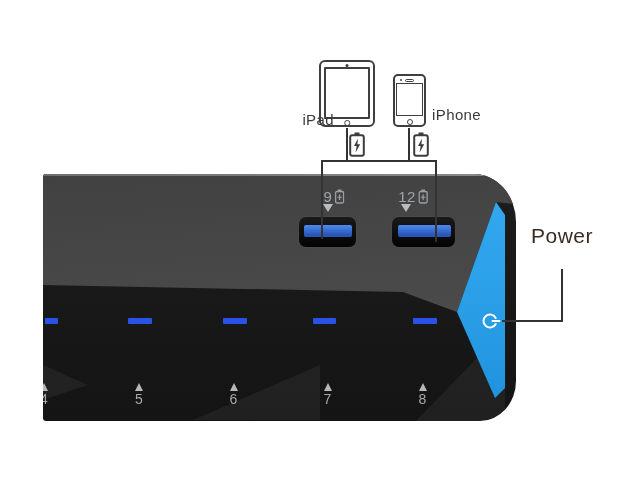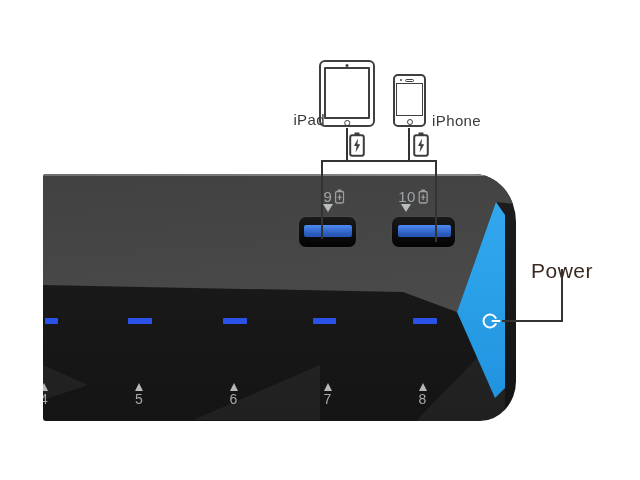--- a/index.html
+++ b/index.html
@@ -76,21 +76,21 @@
     border-radius:5px;z-index:6;background:#fff;}
   .iphone .cam{position:absolute;top:3px;left:5px;width:2px;height:2px;border-radius:50%;background:var(--icon-stroke);}
   .iphone .speaker{position:absolute;top:2.5px;left:10px;width:9px;height:3px;border:1px solid var(--icon-stroke);border-radius:2px;}
   .iphone .screen{position:absolute;left:1px;right:1px;top:7px;bottom:9px;border:1.5px solid var(--icon-stroke);}
   .iphone .home{position:absolute;bottom:0.5px;left:50%;transform:translateX(-50%);width:6px;height:6px;
     border:1.5px solid var(--icon-stroke);border-radius:50%;}
 
   .charge-battery{position:absolute;z-index:6;}
 
   .power-switch-label{position:absolute;left:531px;top:224px;z-index:6;
-    font-size:21px;line-height:24px;letter-spacing:0.5px;color:var(--power-label-text);margin-top:35px;}
+    font-size:21px;line-height:24px;letter-spacing:0.5px;color:var(--power-label-text);}
 </style>
 </head>
 <body>
 
 <div class="stage">
 
   <div class="hub">
     <div class="hub-top-surface"></div>
     <div class="facet f1"></div>
     <div class="facet f2"></div>
@@ -110,21 +110,21 @@
         <rect x="1" y="2.5" width="8" height="11.5" rx="1.5" fill="none" stroke="#9ba0a2" stroke-width="1.3"></rect>
         <path d="M5 5.5 V11 M2.8 8.25 H7.2" stroke="#9ba0a2" stroke-width="1.2"></path>
       </svg>
     </div>
     <div class="down-arrow" style="left:285px;"></div>
     <div class="usb-port" style="left:255px;width:59px;">
       <div class="usb-tongue" style="left:5px;top:8px;width:48px;height:12px;"></div>
     </div>
 
     <div class="port-label" style="left:370px;">
-      <span class="port-number">10</span>
+      <span class="port-number">12</span>
       <svg width="10" height="15" viewBox="0 0 10 15">
         <rect x="3.2" y="0.5" width="3.6" height="2" fill="#9ba0a2"></rect>
         <rect x="1" y="2.5" width="8" height="11.5" rx="1.5" fill="none" stroke="#9ba0a2" stroke-width="1.3"></rect>
         <path d="M5 5.5 V11 M2.8 8.25 H7.2" stroke="#9ba0a2" stroke-width="1.2"></path>
       </svg>
     </div>
     <div class="down-arrow" style="left:363px;"></div>
     <div class="usb-port" style="left:348px;width:65px;">
       <div class="usb-tongue" style="left:6px;top:8px;width:53px;height:12px;"></div>
     </div>
@@ -160,29 +160,29 @@
   <div class="conn" style="left:408px;top:128px;width:2px;height:33px;"></div>
   <div class="conn" style="left:320.5px;top:159.5px;width:116.5px;height:2px;"></div>
   <div class="conn" style="left:320.5px;top:159.5px;width:2px;height:79px;"></div>
   <div class="conn" style="left:435px;top:159.5px;width:2px;height:82px;"></div>
 
   <div class="ipad">
     <div class="cam"></div>
     <div class="screen"></div>
     <div class="home"></div>
   </div>
-  <div class="device-label" style="right:315px;top:111px;">iPad</div>
+  <div class="device-label" style="right:306px;top:111px;">iPad</div>
 
   <div class="iphone">
     <div class="cam"></div>
     <div class="speaker"></div>
     <div class="screen"></div>
     <div class="home"></div>
   </div>
-  <div class="device-label" style="left:432px;top:112px;">iPhone</div>
+  <div class="device-label" style="left:432px;top:106px;">iPhone</div>
 
   <svg class="charge-battery" style="left:349px;top:132px;" width="16" height="25" viewBox="0 0 16 25">
     <rect x="5.5" y="0.5" width="5" height="3" fill="#3c3c3c"></rect>
     <rect x="1.2" y="3.2" width="13.6" height="20.5" rx="2" fill="#fff" stroke="#3c3c3c" stroke-width="2"></rect>
     <path d="M9 6.5 L5 14 H7.6 L6.6 20.5 L11.2 12.2 H8.4 Z" fill="#3c3c3c"></path>
   </svg>
   <svg class="charge-battery" style="left:412.5px;top:132px;" width="16" height="25" viewBox="0 0 16 25">
     <rect x="5.5" y="0.5" width="5" height="3" fill="#3c3c3c"></rect>
     <rect x="1.2" y="3.2" width="13.6" height="20.5" rx="2" fill="#fff" stroke="#3c3c3c" stroke-width="2"></rect>
     <path d="M9 6.5 L5 14 H7.6 L6.6 20.5 L11.2 12.2 H8.4 Z" fill="#3c3c3c"></path>

